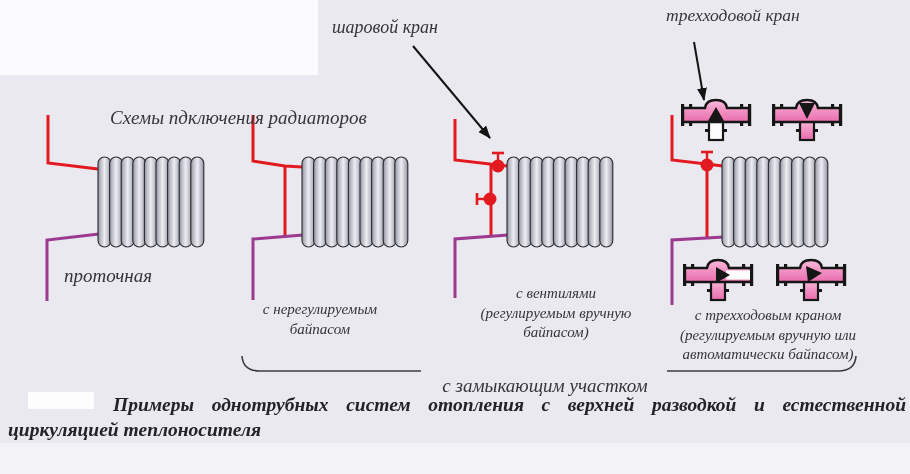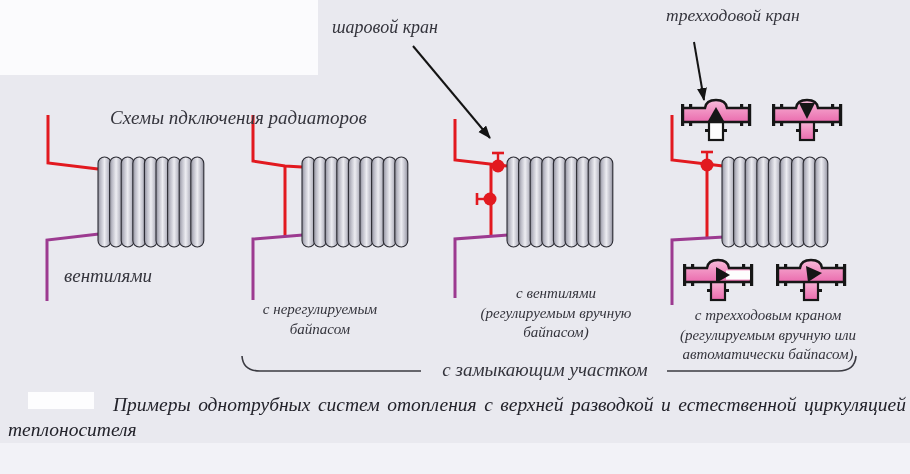--- a/index.html
+++ b/index.html
@@ -22,24 +22,24 @@
     white-space:pre-line;
     line-height:1.3;
   }
   .title{left:110px;top:82px;font-size:19px;margin-top:24px;}
   .callout-ball{left:332px;top:16px;font-size:18px;font-family:Liberation Serif, serif;}
   .callout-threeway{left:666px;top:4px;font-size:17.5px;}
   .scheme-label-1{left:64px;top:264px;font-size:19px;}
   .scheme-label-2{left:231px;top:300px;width:178px;text-align:center;font-size:15px;}
   .scheme-label-3{left:447px;top:284px;width:218px;text-align:center;font-size:15px;}
   .scheme-label-4{left:653px;top:306px;width:230px;text-align:center;font-size:15px;}
-  .group-label{left:426px;top:358px;width:238px;text-align:center;font-size:19px;}
+  .group-label{left:426px;top:374px;width:238px;text-align:center;font-size:19px;}
   .caption{
     left:8px;top:392px;width:898px;
-    font-size:19.5px;font-weight:normal;
+    font-size:19.5px;font-weight:bold;
     text-align:justify;text-indent:105px;
     line-height:1.3;color:#22222a;
   }
 </style>
 </head>
 <body>
 
 <div id="stage">
 
   <div class="bg-top-left"></div>
@@ -184,21 +184,21 @@
 
     <path d="M242,356 Q243,371 260,371 L421,371 M667,371 L838,371 Q855,371 856,356" fill="none" stroke="#3b3b42" stroke-width="1.6"></path>
   </svg>
 
   <div class="white-patch"></div>
 
   <div class="label title">Схемы пдключения радиаторов</div>
   <div class="label callout-ball">шаровой кран</div>
   <div class="label callout-threeway">трехходовой кран</div>
 
-  <div class="label scheme-label-1">вентилями</div>
+  <div class="label scheme-label-1">проточная</div>
   <div class="label scheme-label-2">с нерегулируемым
 байпасом</div>
   <div class="label scheme-label-3">с вентилями
 (регулируемым вручную
 байпасом)</div>
   <div class="label scheme-label-4">с трехходовым краном
 (регулируемым вручную или
 автоматически байпасом)</div>
 
   <div class="label group-label">с замыкающим участком</div>

